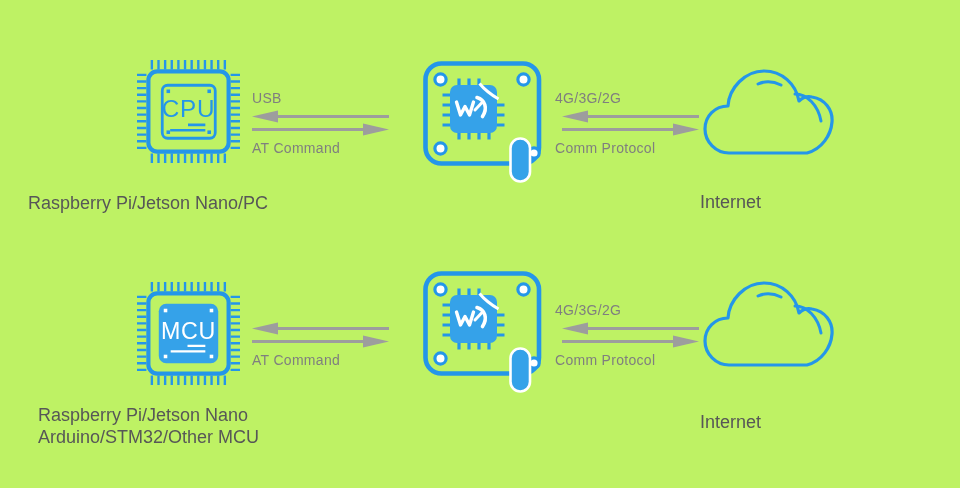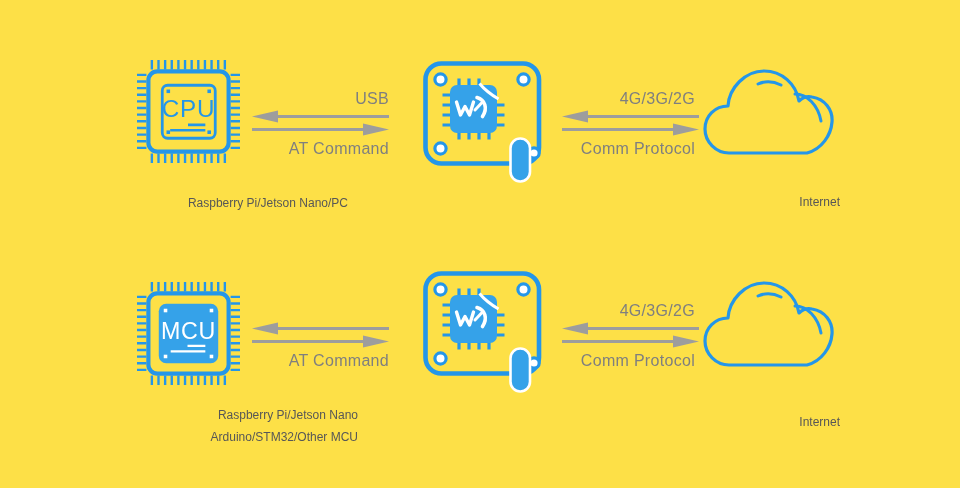--- a/index.html
+++ b/index.html
@@ -1,20 +1,20 @@
 <!DOCTYPE html>
 <html><head>
 <meta charset="utf-8">
 <style>
   html,body{margin:0;padding:0;background:#ffffff;}
-  .canvas{position:relative;width:960px;height:488px;background:#fde047;overflow:hidden;
+  .canvas{position:relative;width:960px;height:488px;background:#bef264;overflow:hidden;
           font-family:"Liberation Sans","DejaVu Sans",sans-serif;}
   .canvas svg{position:absolute;display:block;overflow:visible;}
-  .plabel{position:absolute;text-align:right;font-size:16px;color:#7f7f7f;letter-spacing:.3px;white-space:nowrap;}
-  .dev-label{position:absolute;text-align:right;font-size:12px;color:#575757;line-height:22px;white-space:nowrap;}
+  .plabel{position:absolute;text-align:left;font-size:14px;color:#7f7f7f;letter-spacing:.3px;white-space:nowrap;}
+  .dev-label{position:absolute;text-align:left;font-size:18px;color:#575757;line-height:22px;white-space:nowrap;}
   .dev-label span{display:block;}
   
   .ob{stroke:#2496e9;fill:none;}
   .pins{stroke:#2496e9;stroke-width:2.4;fill:none;}
   .pins2{stroke:#2496e9;stroke-width:3.2;fill:none;}
   .bf{fill:#35a2e9;}
   .dot{fill:#2496e9;}
   .dotw{fill:#ffffff;}
   .uline{stroke:#2496e9;stroke-width:2.6;fill:none;}
   .ulinew{stroke:#ffffff;stroke-width:2.4;fill:none;}

